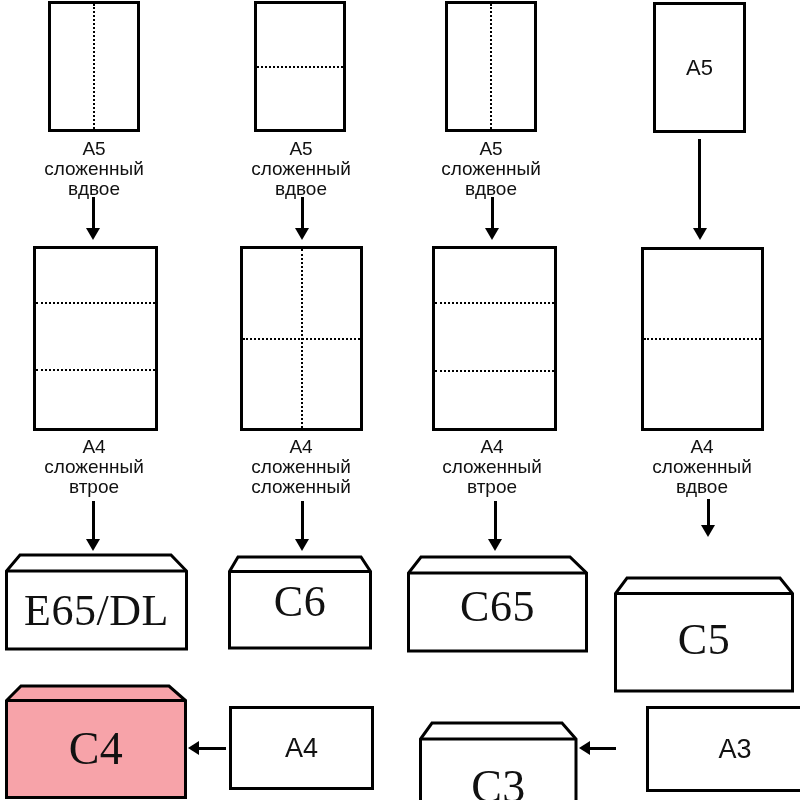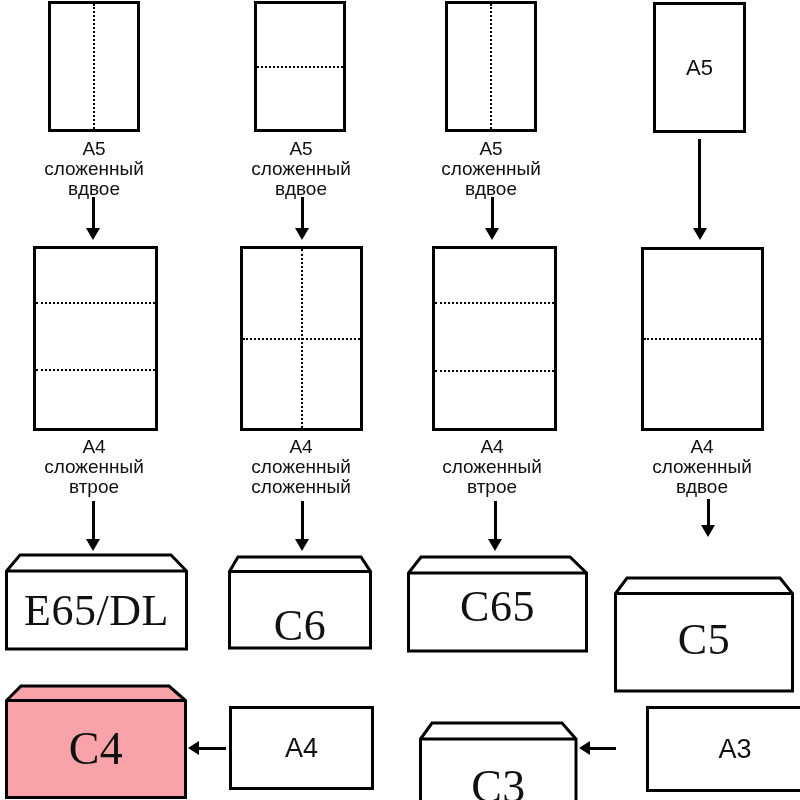--- a/index.html
+++ b/index.html
@@ -78,21 +78,21 @@
     <div>сложенный</div>
   </div>
   <div class="arrow-line-v" style="left:300.5px;top:501px;height:38px;"></div>
   <div class="arrow-head-down" style="left:295px;top:539px;"></div>
 
   <div class="env" style="left:228px;top:555px;width:144px;height:95px;">
     <svg width="144" height="95" viewBox="0 0 144 95">
       <polygon points="10,2 133,2 142.5,16.5 142.5,93 1.5,93 1.5,16.5" stroke="#000" stroke-width="3" fill="#ffffff"></polygon>
       <line x1="1.5" y1="16.5" x2="142.5" y2="16.5" stroke="#000" stroke-width="3"></line>
     </svg>
-    <div class="env-label" style="top:32px;height:77px;">C6</div>
+    <div class="env-label" style="top:8px;height:77px;">C6</div>
   </div>
 
   <div class="sheet" style="left:445px;top:1px;width:92px;height:131px;">
     <div class="fold-v"></div>
   </div>
   <div class="caption" style="left:411px;top:139px;">
     <div>A5</div>
     <div>сложенный</div>
     <div>вдвое</div>
   </div>

